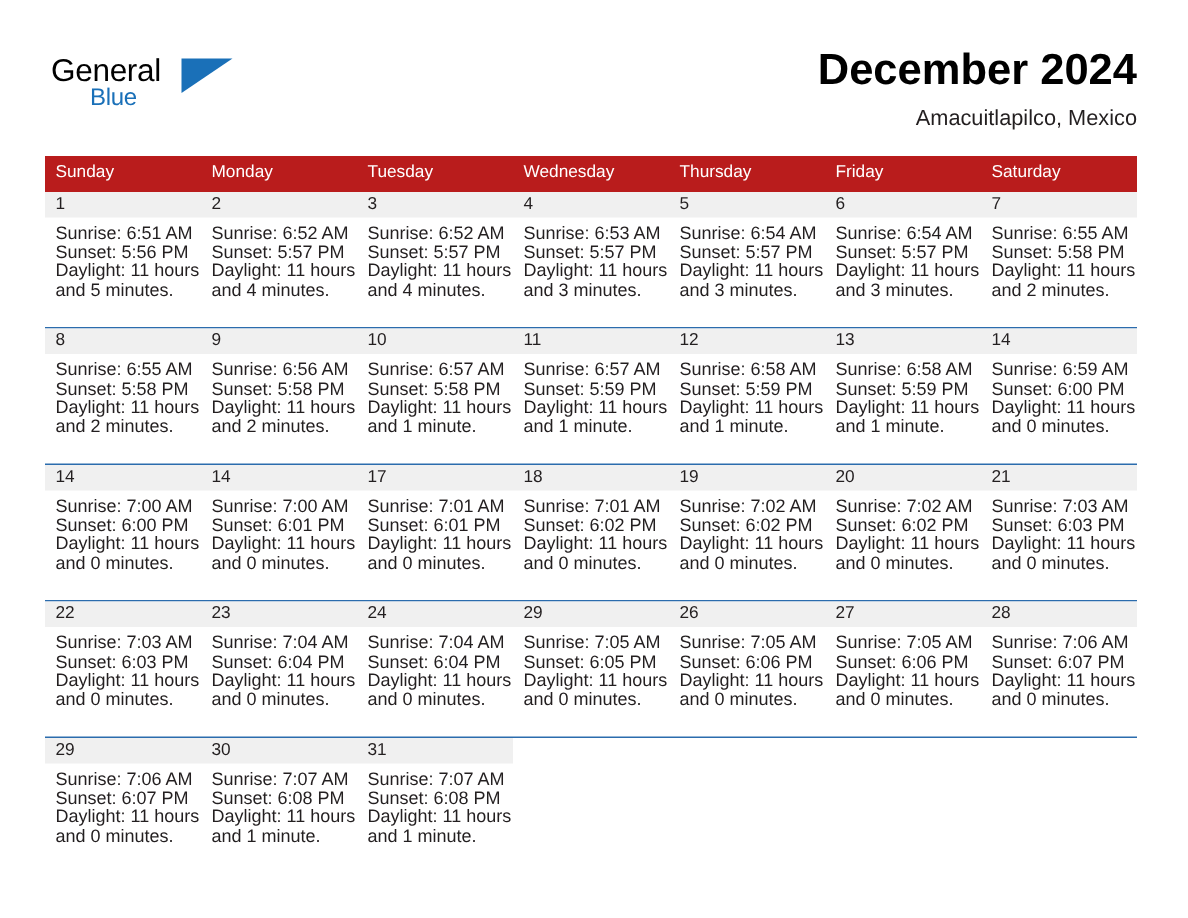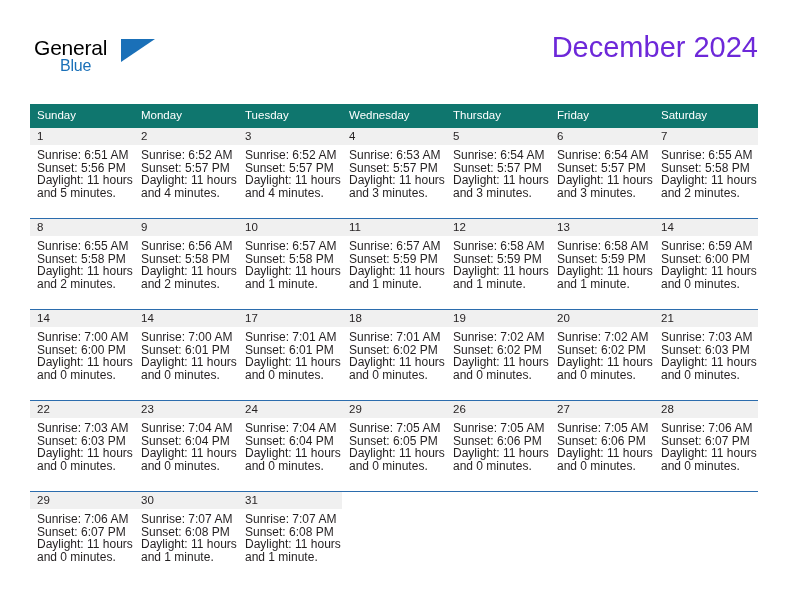--- a/index.html
+++ b/index.html
@@ -66,22 +66,22 @@
   }
 
   .title-block {
     position: absolute;
     right: 34px;
     top: 30px;
     text-align: right;
   }
   .cal-title {
     font-size: 29px;
-    font-weight: normal;
-    color: #6d28d9;
+    font-weight: bold;
+    color: #000000;
     line-height: 34px;
     white-space: nowrap;
   }
   .cal-subtitle {
     margin-top: 6px;
     font-size: 14.5px;
     color: #231f20;
     line-height: 18px;
     white-space: nowrap;
   }
@@ -91,21 +91,21 @@
     position: absolute;
     left: 30px;
     top: 104px;
     width: 728px;
     border-collapse: collapse;
     table-layout: fixed;
   }
   .cal col { width: 104px; }
 
   .cal thead th {
-    background: #0f766e;
+    background: #b91c1c;
     color: #ffffff;
     font-size: 11.5px;
     font-weight: normal;
     text-align: left;
     padding: 5px 0 6px 7px;
     height: 11px;
     line-height: 13px;
   }
 
   .week-row > td {
@@ -150,20 +150,21 @@
   <div class="top-bar">
 
     <div class="brand">
       <span class="brand-general">General</span>
       <span class="brand-flag"></span>
       <span class="brand-blue">Blue</span>
     </div>
 
     <div class="title-block">
       <div class="cal-title">December 2024</div>
+      <div class="cal-subtitle">Amacuitlapilco, Mexico</div>
     </div>
 
   </div>
 
   <table class="cal">
     <colgroup>
       <col>
         <col>
         <col>
         <col>

